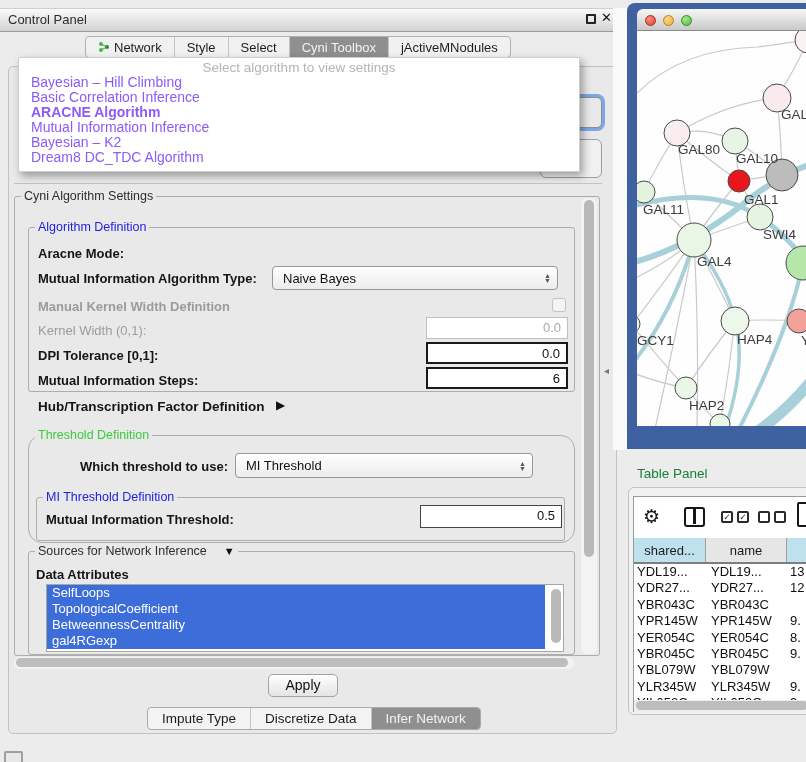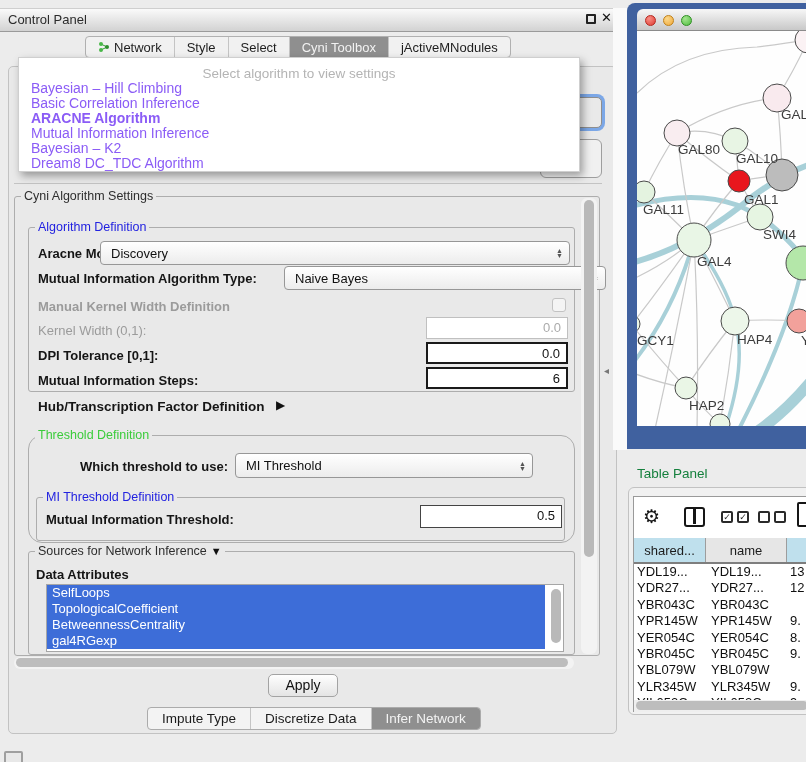--- a/index.html
+++ b/index.html
@@ -25,21 +25,21 @@
   .tab.sel { background:#8F8F8F; color:#F2F2F2; }
 
   
   .remnant-combo { left:572px; top:97px; width:30px; height:31px; background:#E9E9E9;
     border:1px solid #8E8E8E; border-radius:5px; box-shadow:0 0 0 3px rgba(95,150,230,.8); }
   .remnant-box { left:540px; top:139px; width:62px; height:39px; background:#F0F0F0;
     border:1px solid #9E9E9E; border-radius:6px; }
   .hidden-group-line { left:14px; top:183px; width:588px; height:1px; background:#C3C3C3; }
   .dropdown { left:18px; top:57px; width:562px; height:115px; background:#FFFFFF;
     border:1px solid #CFCFCF; box-shadow:3px 4px 8px rgba(0,0,0,.35); z-index:30; }
-  .dd-placeholder { width:100%; text-align:center; margin-top:8px; font-size:13.5px; color:#B4B4B4; }
+  .dd-placeholder { width:100%; text-align:center; margin-top:2px; font-size:13.5px; color:#B4B4B4; }
   .dd-item { font-size:14px; color:#8b5cf6; padding-left:12px; height:15px; line-height:15px; }
   .dd-item.bold { font-weight:bold; }
 
   
   .cp-body { left:8px; top:66px; width:609px; height:668px; border:1px solid #C2C2C2;
     border-radius:5px; background:#E9E9E9; }
   .group { position:absolute; border:1px solid #ADADAD; border-radius:3px; }
   .group-label { position:absolute; top:-8px; left:6px; background:#E9E9E9; padding:0 3px;
     font-size:12.5px; color:#2E2E2E; white-space:nowrap; }
   .group-label.blue { color:#2222E0; }
@@ -172,29 +172,22 @@
   </div>
 
   <div class="group" style="left:14px; top:196px; width:586px; height:460px;">
     <span class="group-label">Cyni Algorithm Settings</span>
   </div>
 
   <div class="group" style="left:28px; top:227px; width:547px; height:165px;">
     <span class="group-label blue">Algorithm Definition</span>
   </div>
   <span class="lbl" style="left:38px; top:246px;">Aracne Mode:</span>
-  <div class="combo" style="left:100px; top:241px; width:470px; height:24px;">
-    <span>Discovery</span>
-    <span class="spinner">
-        <span>▲</span>
-        <span>▼</span>
-      </span>
-  </div>
   <span class="lbl" style="left:38px; top:271px;">Mutual Information Algorithm Type:</span>
-  <div class="combo" style="left:284px; top:266px; width:322px; height:24px;">
+  <div class="combo" style="left:272px; top:266px; width:286px; height:24px;">
     <span>Naive Bayes</span>
     <span class="spinner">
         <span>▲</span>
         <span>▼</span>
       </span>
   </div>
   <span class="lbl dis" style="left:38px; top:299px;">Manual Kernel Width Definition</span>
   <div class="checkbox" style="left:552px; top:298px;"></div>
   <span class="lbl dis" style="left:38px; top:323px; font-weight:normal;">Kernel Width (0,1):</span>
   <div class="field dis" style="left:426px; top:317px; width:142px; height:22px;">0.0</div>
@@ -217,21 +210,21 @@
         <span>▼</span>
       </span>
   </div>
   <div class="group" style="left:36px; top:497px; width:529px; height:44px;">
     <span class="group-label blue">MI Threshold Definition</span>
   </div>
   <span class="lbl" style="left:46px; top:512px;">Mutual Information Threshold:</span>
   <div class="field" style="left:420px; top:505px; width:142px; height:23px; border:1.5px solid #444;">0.5</div>
 
   <div class="group" style="left:28px; top:551px; width:547px; height:104px;">
-    <span class="group-label" style="display:flex; align-items:center; gap:4px;">
+    <span class="group-label" style="display:flex; align-items:center; gap:17px;">
       <span>Sources for Network Inference</span>
       <span style="font-size:11px; color:#111;">▼</span>
     </span>
   </div>
   <span class="lbl" style="left:36px; top:567px;">Data Attributes</span>
   <div class="listbox" style="left:46px; top:584px; width:518px; height:68px;">
     <div class="list-item">SelfLoops</div>
     <div class="list-item">TopologicalCoefficient</div>
     <div class="list-item">BetweennessCentrality</div>
     <div class="list-item">gal4RGexp</div>

